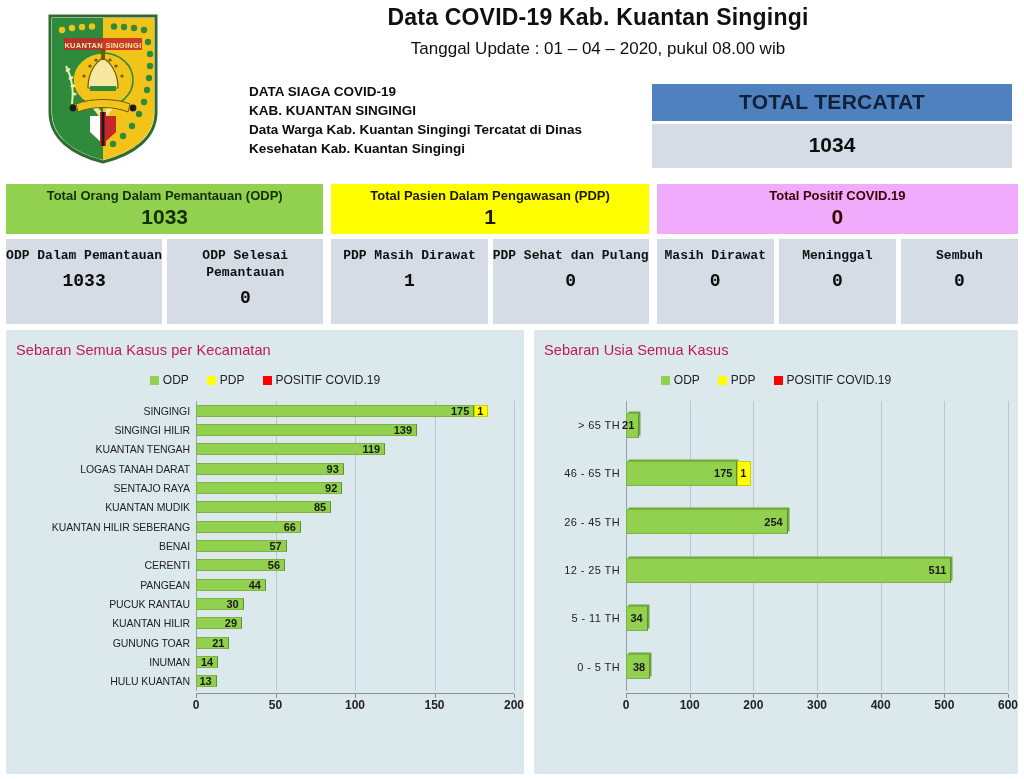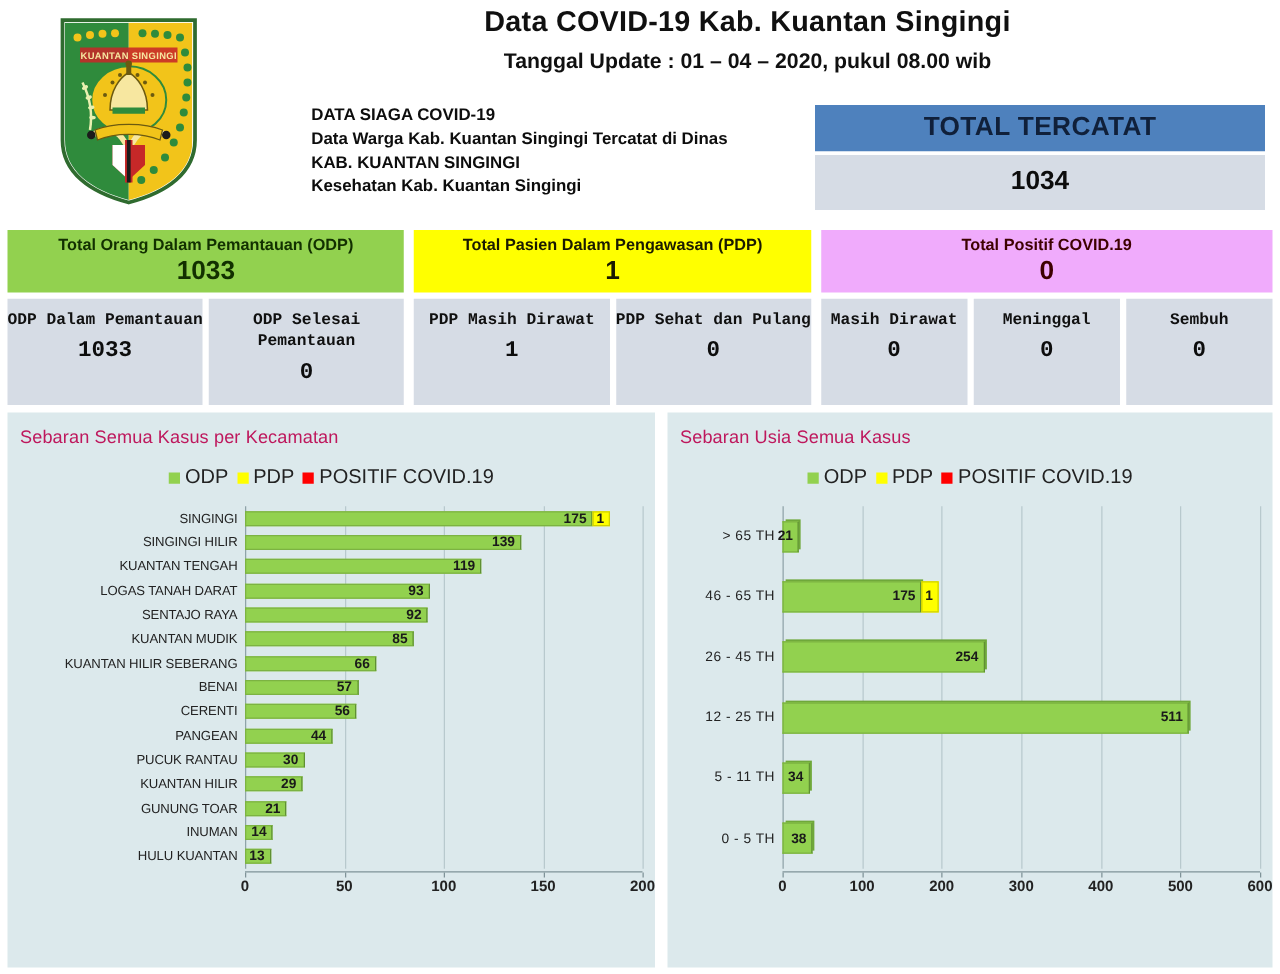--- a/index.html
+++ b/index.html
@@ -40,21 +40,21 @@
   .main-title {
     font-size: 23px;
     font-weight: bold;
     letter-spacing: 0.2px;
     color: #101010;
     line-height: 1.2;
   }
   .sub-title {
     margin-top: 7px;
     font-size: 17px;
-    font-weight: bold;
+    font-weight: normal;
     color: #101010;
   }
 
   .desc-block {
     position: absolute;
     left: 249px;
     top: 82px;
     font-size: 13.5px;
     font-weight: bold;
     line-height: 1.42;
@@ -173,23 +173,23 @@
     text-align: left;
     font-size: 14.5px;
     font-weight: normal;
     color: #be185d;
     letter-spacing: 0.1px;
   }
   .legend {
     display: flex;
     justify-content: center;
     align-items: center;
-    gap: 7px;
+    gap: 18px;
     margin-top: 15px;
-    font-size: 16px;
+    font-size: 12px;
     color: #222;
   }
   .legend-item { display: flex; align-items: center; gap: 4px; }
   .legend-swatch {
     width: 9px; height: 9px; display: inline-block;
   }
 
   .plot {
     position: relative;
     margin-top: 14px;
@@ -378,22 +378,22 @@
     </svg>
   </div>
 
   <div class="title-block">
     <div class="main-title">Data COVID-19  Kab. Kuantan Singingi</div>
     <div class="sub-title">Tanggal Update : 01 – 04 – 2020, pukul 08.00 wib</div>
   </div>
 
   <div class="desc-block">
     <div>DATA SIAGA COVID-19</div>
+    <div>KAB. KUANTAN SINGINGI</div>
     <div>Data Warga Kab. Kuantan Singingi Tercatat di Dinas</div>
-    <div>KAB. KUANTAN SINGINGI</div>
     <div>Kesehatan Kab. Kuantan Singingi</div>
   </div>
 
   <div class="total-panel">
     <div class="total-head">TOTAL TERCATAT</div>
     <div class="total-value">1034</div>
   </div>
 </div>
 
 <div class="kpi-row">

